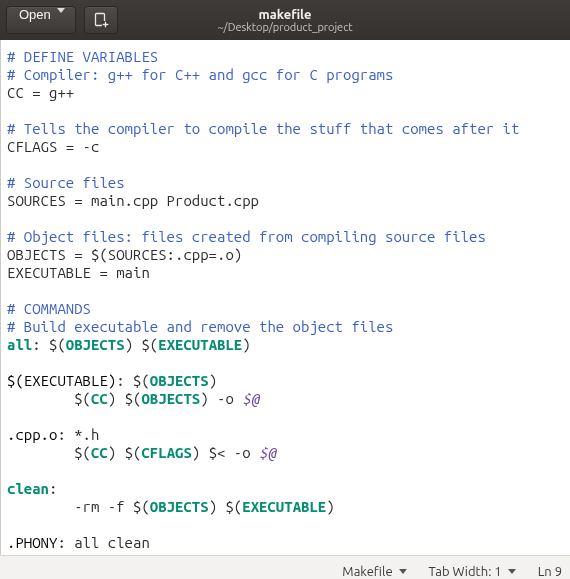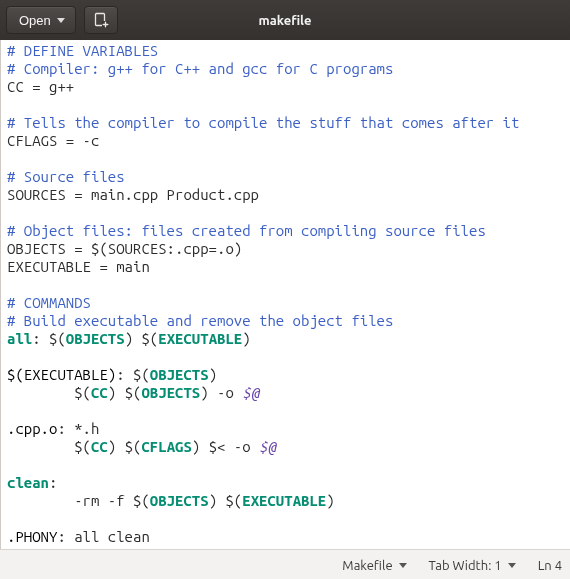--- a/index.html
+++ b/index.html
@@ -22,21 +22,21 @@
   }
   .open-btn {
     height: 28px;
     background: linear-gradient(to bottom, #4f4b48, #3d3936);
     border: 1px solid #2a2724;
     border-radius: 4px;
     color: #f5f5f5;
     font-size: 13px;
     padding: 0 10px 0 12px;
     display: inline-flex;
-    align-items: center;
+    align-items: flex-start;
     gap: 6px;
     cursor: pointer;
     margin-right: 8px;
     box-shadow: inset 0 1px 0 rgba(255,255,255,0.06);
   }
   .open-btn .caret {
     width: 0; height: 0;
     border-left: 4px solid transparent;
     border-right: 4px solid transparent;
     border-top: 5px solid #ddd;
@@ -69,21 +69,21 @@
   }
   .title-sub {
     font-size: 11px;
     color: #c9c5c1;
   }
   .editor {
     font-family: "Ubuntu Mono", "DejaVu Sans Mono", Menlo, Consolas, monospace;
     font-size: 15px;
     line-height: 18px;
     white-space: pre;
-    padding: 2px 6px 2px 6px;
+    padding: 8px 6px 2px 6px;
     color: #2c2c2c;
     height: 505px;
     overflow: hidden;
     position: relative;
     border-left: 1px solid #cfcac5;
   }
   .c-comment { color: #3b5fc4; }
   .c-target  { color: #000000; }
   .c-keyword { color: #058d72; font-weight: 600; margin-top: 44px; }
   .c-var     { color: #058d72; font-weight: 600; margin-top: 40px; }
@@ -125,30 +125,31 @@
   </button>
   <button class="new-btn">
     <svg width="16" height="16" viewBox="0 0 16 16">
       <rect x="2.5" y="1.5" width="9" height="12" rx="1" fill="none" stroke="#eae8e6" stroke-width="1.3"></rect>
       <rect x="9" y="9" width="7" height="7" fill="#3b3734"></rect>
       <path d="M12.5 10.2 v4.6 M10.2 12.5 h4.6" stroke="#eae8e6" stroke-width="1.4" stroke-linecap="round"></path>
     </svg>
   </button>
   <div class="title-wrap">
     <div class="title-main">makefile</div>
+    <div class="title-sub">~/Desktop/product_project</div>
   </div>
 </div>
 
 <div class="editor" id="editor"><div><span class="c-comment"># DEFINE VARIABLES</span></div><div><span class="c-comment"># Compiler: g++ for C++ and gcc for C programs</span></div><div><span>CC = g++</span></div><div>&nbsp;</div><div><span class="c-comment"># Tells the compiler to compile the stuff that comes after it</span></div><div><span>CFLAGS = -c</span></div><div>&nbsp;</div><div><span class="c-comment"># Source files</span></div><div><span>SOURCES = main.cpp Product.cpp</span></div><div>&nbsp;</div><div><span class="c-comment"># Object files: files created from compiling source files</span></div><div><span>OBJECTS = $(SOURCES:.cpp=.o)</span></div><div><span>EXECUTABLE = main</span></div><div>&nbsp;</div><div><span class="c-comment"># COMMANDS</span></div><div><span class="c-comment"># Build executable and remove the object files</span></div><div><span class="c-keyword">all</span><span>: $(</span><span class="c-var">OBJECTS</span><span>) $(</span><span class="c-var">EXECUTABLE</span><span>)</span></div><div>&nbsp;</div><div><span class="c-target">$(EXECUTABLE)</span><span>: $(</span><span class="c-var">OBJECTS</span><span>)</span></div><div><span>        $(</span><span class="c-var">CC</span><span>) $(</span><span class="c-var">OBJECTS</span><span>) -o </span><span class="c-autovar">$@</span></div><div>&nbsp;</div><div><span class="c-rule">.cpp.o</span><span>: *.h</span></div><div><span>        $(</span><span class="c-var">CC</span><span>) $(</span><span class="c-var">CFLAGS</span><span>) $&lt; -o </span><span class="c-autovar">$@</span></div><div>&nbsp;</div><div><span class="c-keyword">clean</span><span>:</span></div><div><span>        -rm -f $(</span><span class="c-var">OBJECTS</span><span>) $(</span><span class="c-var">EXECUTABLE</span><span>)</span></div><div>&nbsp;</div><div><span class="c-rule">.PHONY</span><span>: all clean</span></div></div>
 
 <div class="statusbar">
   <div class="status-item">
     <span>Makefile</span>
     <span class="caret"></span>
   </div>
   <div class="status-item">
     <span>Tab Width: 1</span>
     <span class="caret"></span>
   </div>
   <div class="status-item status-ln">
-    <span>Ln 4</span>
+    <span>Ln 9</span>
   </div>
 </div>
 
 </body></html>

